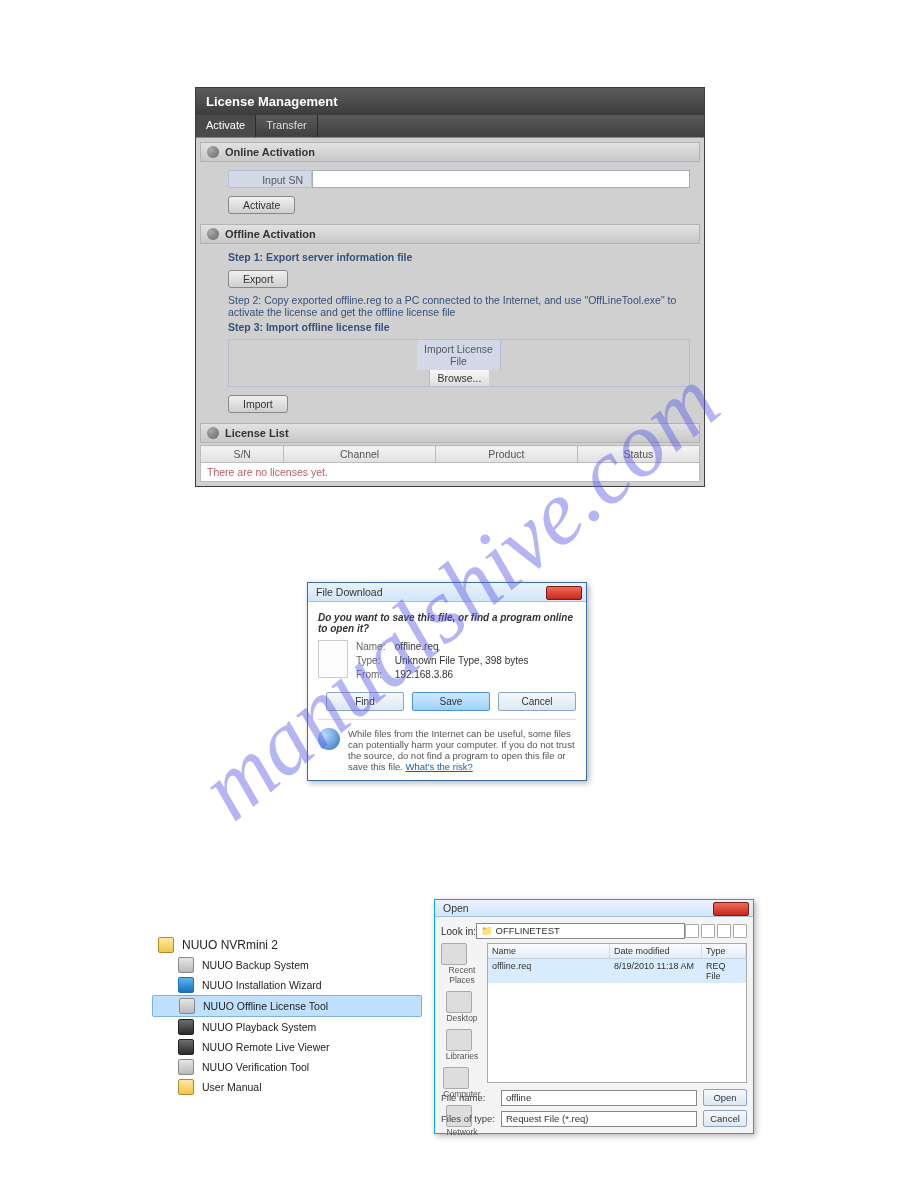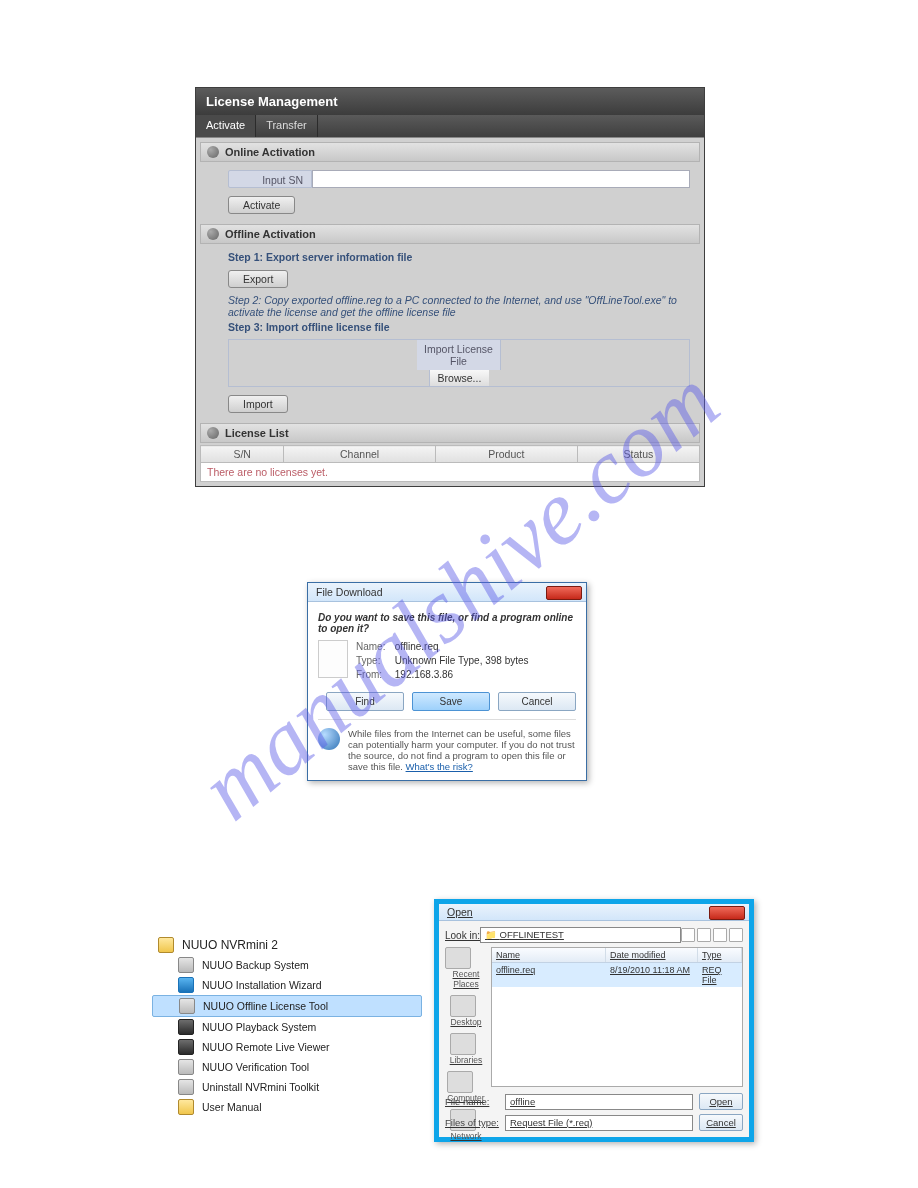--- a/index.html
+++ b/index.html
@@ -14,21 +14,21 @@
   .tab.active { background: #4a4a4a; color: #fff; border-bottom: none; }
   .panelbody { background: #d0d0d0; padding: 4px 4px 4px 4px; border-top: 1px solid #888; }
   .section-head { display: flex; align-items: flex-end; gap: 6px; background: linear-gradient(#e2e2e2,#c8c8c8); border: 1px solid #b3b3b3; padding: 3px 6px; font-size: 11px; font-weight: bold; color: #333; }
   .chev { width: 12px; height: 12px; border-radius: 50%; background: radial-gradient(circle at 30% 30%, #aaa, #666); display: inline-block; }
   .sub { padding: 4px 10px 6px 28px; font-size: 10.5px; color: #333; }
   .sn-row { display: flex; align-items: center; margin: 4px 0; }
   .sn-label { width: 84px; text-align: right; font-size: 10.5px; color: #556; padding-right: 8px; background:#d3d8e6; border:1px solid #b5bed2; height:18px; line-height:18px; border-radius:2px 0 0 2px; }
   .sn-input { flex: 1; height: 18px; background: #fff; border: 1px solid #a8abb8; }
   .btn { display: inline-block; background: linear-gradient(#f0f0f0,#cfcfcf); border: 1px solid #888; border-radius: 3px; font-size: 10.5px; padding: 2px 14px; margin: 4px 0; }
   .step { font-weight: bold; font-size: 10.5px; color: #35507a; margin: 3px 0; }
-  .hint { font-size: 10.5px; color: #35507a; margin: 2px 0; font-style: italic; }
+  .hint { font-size: 10.5px; color: #35507a; margin: 2px 0; }
   .import-row { display: flex; align-items: center; margin: 6px 0 4px 0; border:1px solid #b5bed2;flex-direction:column; }
   .import-label { width: 84px; text-align: center; font-size: 10.5px; color: #556; padding:3px 4px; background:#d3d8e6; border-right:1px solid #b5bed2; }
   .import-input { flex: 1; height: 18px; background: #f4f4f4; }
   .import-browse { width: 60px; font-size: 10.5px; background: linear-gradient(#f8f8f8,#ddd); border-left:1px solid #b5bed2; text-align:center; padding: 2px 0; }
   .license-table { width: 100%; border-collapse: collapse; margin-top: 2px; }
   .license-table th { background: linear-gradient(#f4f4f4,#e0e0e0); border: 1px solid #bbb; font-size: 10.5px; font-weight: normal; padding: 2px 4px; color:#555; }
   .empty-row { background: #fff; font-size: 10.5px; color: #bb5c66; padding: 3px 6px; border:1px solid #bbb; border-top:none; }
 
   
   .dialog { position: absolute; left: 307px; top: 582px; width: 280px; border: 1px solid #3a6ea5; background: #fff; box-shadow: 2px 2px 6px rgba(0,0,0,.3); }
@@ -51,21 +51,21 @@
   .menu { position: absolute; left: 152px; top: 935px; width: 270px; font-size: 12px; }
   .menu-item { display: flex; align-items: center; gap: 8px; padding: 2px 6px; color: #222; }
   .menu-item.sub { padding-left: 26px; }
   .menu-item.sel { background: #bfe0ff; border: 1px solid #7ab2e2; border-radius: 2px; }
   .ico { width: 16px; height: 16px; border: 1px solid #b08a2d; background: linear-gradient(#ffe89e,#f0c64c); border-radius: 2px; flex-shrink:0; }
   .ico.tool { background: linear-gradient(#e5e5e5,#bababa); border-color:#888; }
   .ico.blue { background: linear-gradient(#59b4f0,#1a72b8); border-color:#1a72b8; }
   .ico.dark { background: linear-gradient(#6d6d6d,#2b2b2b); border-color:#222; }
 
   
-  .open { position: absolute; left: 434px; top: 899px; width: 320px; border:5px solid #0ea5e9; background:#f4f4f4; box-shadow: 2px 2px 6px rgba(0,0,0,.3); text-decoration: underline; }
+  .open { position: absolute; left: 434px; top: 899px; width: 320px; border:1px solid #0ea5e9; background:#f4f4f4; box-shadow: 2px 2px 6px rgba(0,0,0,.3); }
   .open-title { background: linear-gradient(#eaf3fc,#d2e6fa); font-size: 10.5px; padding: 2px 8px; color:#333; position:relative; border-bottom:1px solid #a8c2de; }
   .open-title .dlg-close { top: 2px; }
   .open-body { padding: 6px; font-size: 10px; }
   .open-lookrow { display:flex; align-items:center; margin-bottom:4px; }
   .open-dd { flex:1; height:16px; background:#fff; border:1px solid #888; font-size:9.5px; padding:1px 4px; }
   .open-navicons { display:flex; gap:2px; }
   .open-navicons span { width:14px; height:14px; background:#fff; border:1px solid #aaa; border-radius:1px; }
   .open-split { display:flex; gap:4px; height:140px; }
   .open-side { width:42px; display:flex; flex-direction:column; gap:6px; align-items:center; font-size:8.5px; color:#555; text-align:center; }
   .open-side .pico { width:26px; height:22px; background:#ddd; border:1px solid #aaa; border-radius:2px; }
@@ -192,24 +192,20 @@
     </div>
   <div class="menu-item sub">
       <span class="ico dark"></span>
       <span>NUUO Remote Live Viewer</span>
     </div>
   <div class="menu-item sub">
       <span class="ico tool"></span>
       <span>NUUO Verification Tool</span>
     </div>
   <div class="menu-item sub">
-      <span class="ico tool"></span>
-      <span>Uninstall NVRmini Toolkit</span>
-    </div>
-  <div class="menu-item sub">
       <span class="ico"></span>
       <span>User Manual</span>
     </div>
 </div>
 
 <div class="open">
   <div class="open-title">
     <span>Open</span>
     <div class="dlg-close"></div>
   </div>

